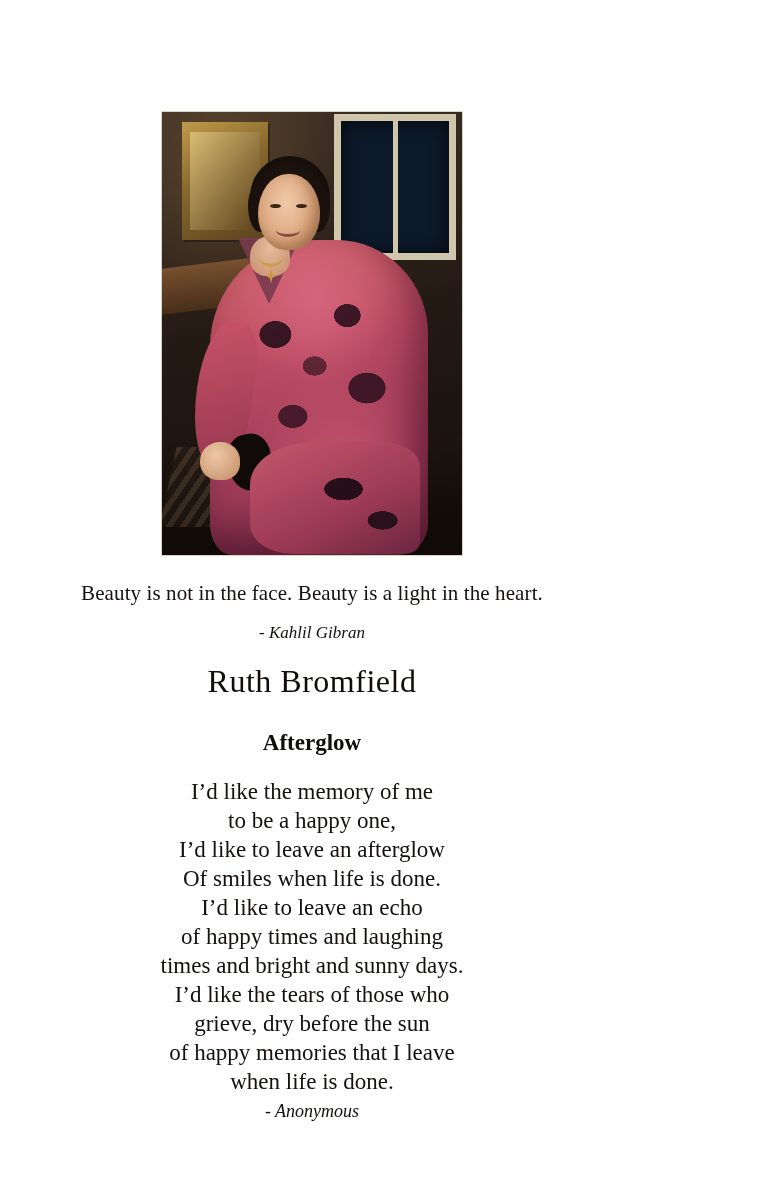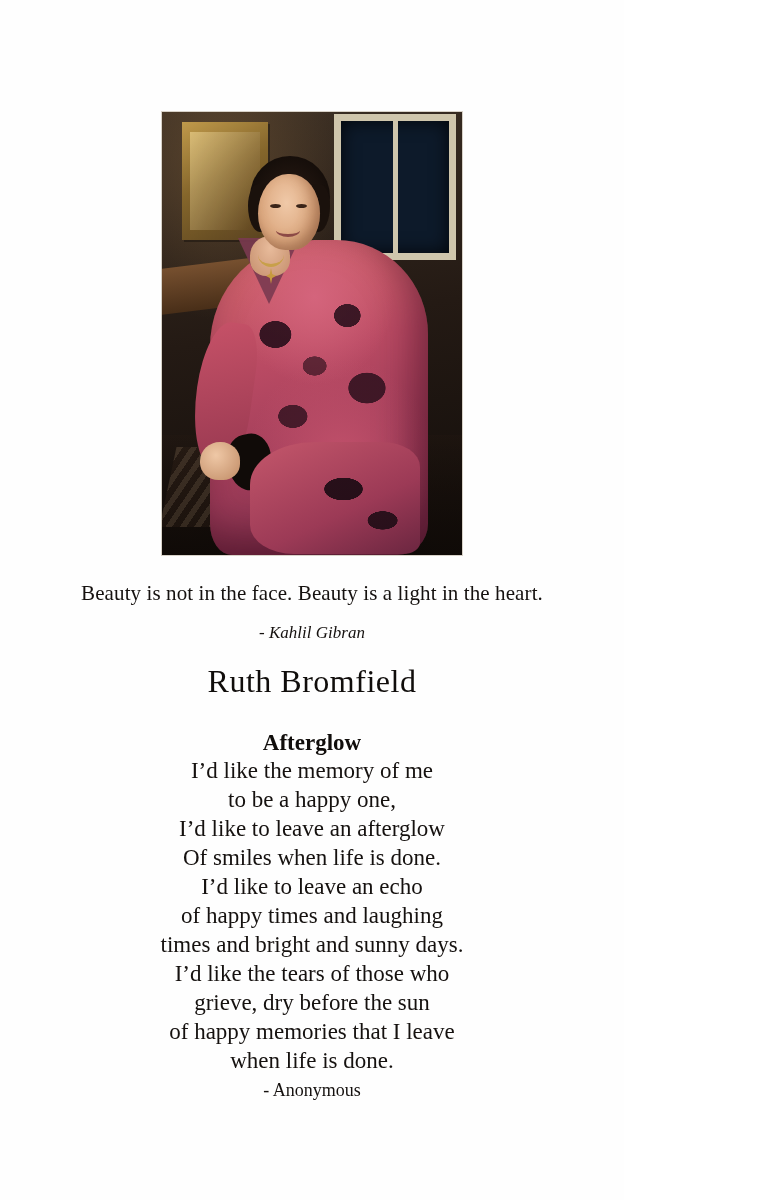--- a/index.html
+++ b/index.html
@@ -292,32 +292,33 @@
     letter-spacing: 0.5px;
   }
   .poem-title {
     margin-top: 30px;
     font-size: 23px;
     font-weight: bold;
     text-align: center;
     color: #100d0b;
   }
   .poem {
-    margin-top: 0;
+    margin-top: 21px;
     text-align: center;
   }
   .poem-line {
     font-size: 23px;
     line-height: 29px;
     color: #15110f;
     white-space: pre;
   }
   .poem-attrib {
     margin-top: 5px;
     font-size: 18px;
+    font-style: italic;
     text-align: center;
     color: #15110f;
   }
 </style>
 </head>
 <body>
 
 <div class="page">
 
   <div class="portrait-frame">

